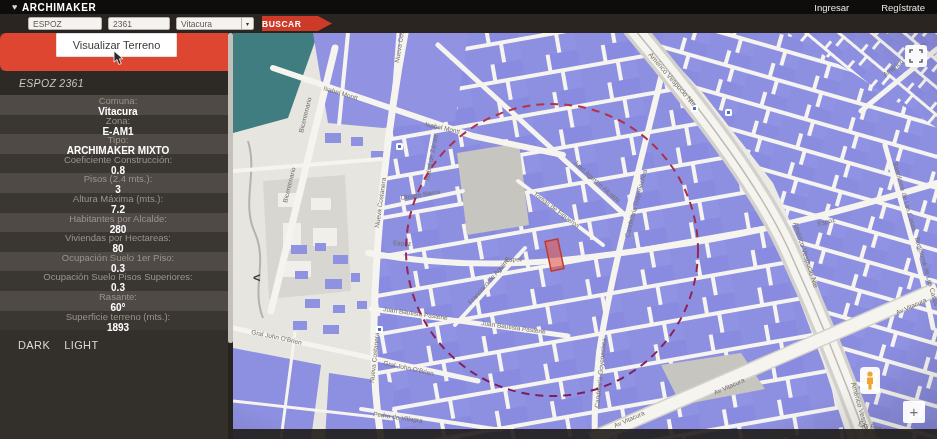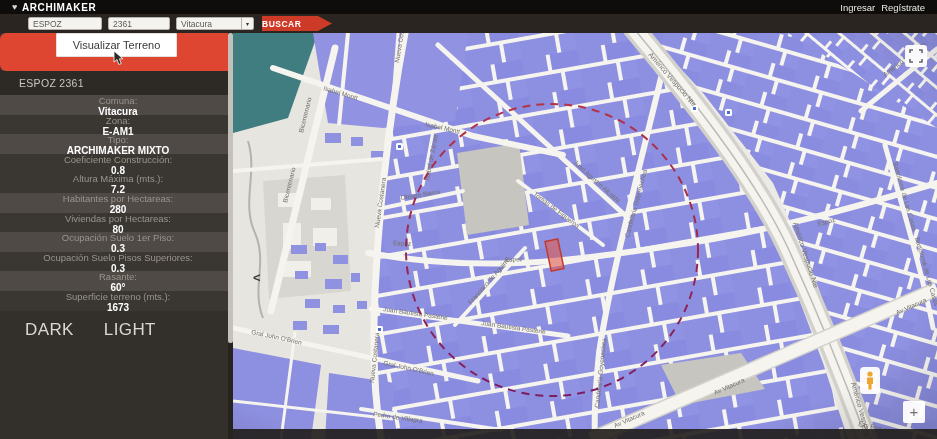--- a/index.html
+++ b/index.html
@@ -7,21 +7,21 @@
     --side-dark:#3a3632; --side-light:#4f4a46; --side-bg:#332f2b; --label-gray:#9a948c;
     --block-purple:#8d8fe0; --map-bg:#eceae4;
   }
   *{box-sizing:border-box;}
   html,body{margin:0;padding:0;width:937px;height:439px;overflow:hidden;
     font-family:"Liberation Sans",sans-serif;background:#111;}
   .topbar{height:14px;background:var(--bar-black);display:flex;align-items:center;
     padding:0 12px;color:#fff;}
   .logo{display:flex;align-items:center;gap:4px;font-size:10px;font-weight:bold;letter-spacing:.6px;}
   .logo-icon{color:#d8d5d0;font-size:9px;line-height:1;}
-  .top-links{margin-left:auto;display:flex;gap:6px;font-size:9.5px;color:#eceae6;}
+  .top-links{margin-left:auto;display:flex;gap:32px;font-size:9.5px;color:#eceae6;}
   .top-links span{cursor:pointer;}
   .searchbar{height:19px;background:var(--bar-brown);display:flex;align-items:center;
     padding-left:28px;gap:6px;}
   .sinput{height:13px;border:1px solid #b5b2ac;border-radius:2px;background:#f5f3ef;
     color:#5d5b57;font-size:8.5px;padding:0 4px;font-family:"Liberation Sans",sans-serif;}
   .selectbox{height:13px;width:78px;border:1px solid #b5b2ac;border-radius:2px;background:#f5f3ef;
     display:flex;align-items:center;justify-content:space-between;font-size:8.5px;color:#5d5b57;cursor:pointer;}
   .selectbox .sel-txt{padding-left:4px;}
   .selectbox .sel-arrow{width:12px;border-left:1px solid #b5b2ac;height:100%;display:flex;
     align-items:center;justify-content:center;font-size:6px;color:#333;}
@@ -29,28 +29,28 @@
     font-size:8.5px;font-weight:bold;letter-spacing:.5px;display:flex;align-items:center;
     clip-path:polygon(0 0,80% 0,100% 50%,80% 100%,0 100%);cursor:pointer;}
   .main{display:flex;height:406px;}
   .sidebar{width:233px;background:var(--side-bg);position:relative;flex:none;}
   .banner{height:38px;background:var(--accent-red);display:flex;align-items:flex-start;
     justify-content:center;position:relative;border-radius:6px;}
   .vis-btn{background:#fff;border:1px solid #e3e1dd;color:#3c3a38;font-size:11px;
     padding:5px 16px;border-radius:1px;cursor:pointer;font-family:"Liberation Sans",sans-serif;}
   .cursor-glyph{position:absolute;left:112px;top:17px;pointer-events:none;}
   .result-title{height:24px;line-height:24px;padding-left:19px;font-size:10.5px;
-    color:#cbc5be;background:#2d2a26;letter-spacing:.3px;}
+    color:#cbc5be;background:#2d2a26;letter-spacing:.3px;font-style:italic;}
   .row{height:19.6px;display:flex;align-items:center;justify-content:space-between;
     padding:0 11px 0 14px;font-size:9.5px;flex-direction:column;}
   .row.light{background:var(--side-light);}
   .row.dark{background:var(--side-dark);}
   .row .lbl{color:var(--label-gray);white-space:nowrap;}
   .row .val{color:#fff;font-weight:bold;font-size:10px;white-space:nowrap;}
-  .theme-row{margin-top:9px;padding-left:25px;display:flex;gap:30px;font-size:17px;
+  .theme-row{margin-top:9px;padding-left:18px;display:flex;gap:14px;font-size:11px;
     color:#dcd7d0;letter-spacing:.4px;}
   .theme-row span{cursor:pointer;}
   .side-scroll{position:absolute;right:0;top:0;width:5px;height:100%;background:#27241f;}
   .side-thumb{position:absolute;right:0;top:0;width:5px;height:310px;background:#c4c1bb;border-radius:2px;}
   .map{flex:1;position:relative;overflow:hidden;background:var(--map-bg);}
   .map svg{position:absolute;left:0;top:0;}
   .collapse{position:absolute;left:20px;top:238px;font-size:13px;font-weight:bold;color:#3a3a3a;
     cursor:pointer;line-height:1;}
   svg text{font-family:"Liberation Sans",sans-serif;fill:#73716b;}
 </style>
@@ -98,47 +98,51 @@
       <span class="val">E-AM1</span>
     </div>
     <div class="row light">
       <span class="lbl">Tipo:</span>
       <span class="val">ARCHIMAKER MIXTO</span>
     </div>
     <div class="row dark">
       <span class="lbl">Coeficiente Construcción:</span>
       <span class="val">0.8</span>
     </div>
+    <div class="row light">
+      <span class="lbl">Pisos (2.4 mts.):</span>
+      <span class="val">3</span>
+    </div>
     <div class="row dark">
       <span class="lbl">Altura Máxima (mts.):</span>
       <span class="val">7.2</span>
     </div>
     <div class="row light">
-      <span class="lbl">Habitantes por Hectareas:</span>
+      <span class="lbl">Habitantes por Alcalde:</span>
       <span class="val">280</span>
     </div>
     <div class="row dark">
       <span class="lbl">Viviendas por Hectareas:</span>
       <span class="val">80</span>
     </div>
     <div class="row light">
       <span class="lbl">Ocupación Suelo 1er Piso:</span>
       <span class="val">0.3</span>
     </div>
     <div class="row dark">
       <span class="lbl">Ocupación Suelo Pisos Superiores:</span>
       <span class="val">0.3</span>
     </div>
     <div class="row light">
       <span class="lbl">Rasante:</span>
       <span class="val">60°</span>
     </div>
     <div class="row dark">
       <span class="lbl">Superficie terreno (mts.):</span>
-      <span class="val">1673</span>
+      <span class="val">1893</span>
     </div>
 
     <div class="theme-row">
       <span>DARK</span>
       <span>LIGHT</span>
     </div>
 
     <div class="side-scroll">
       <div class="side-thumb"></div>
     </div>

